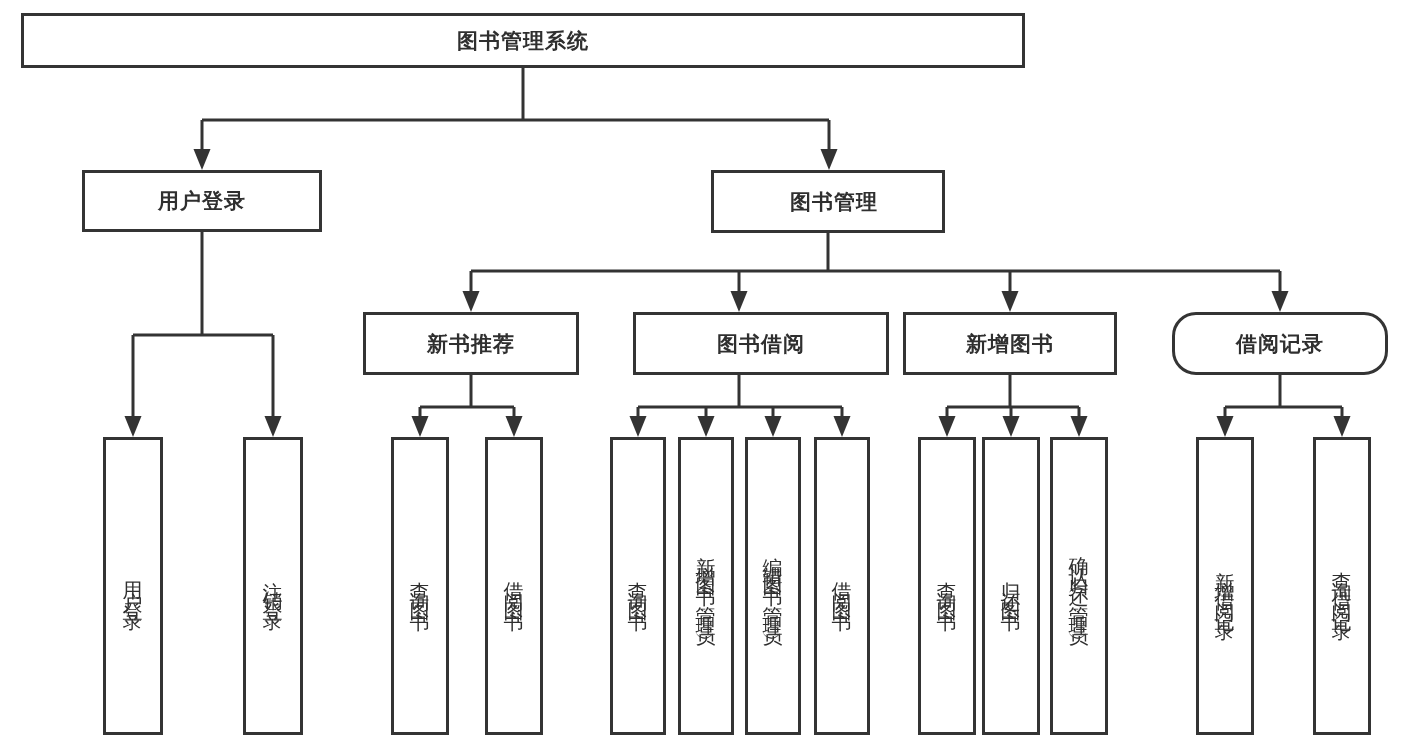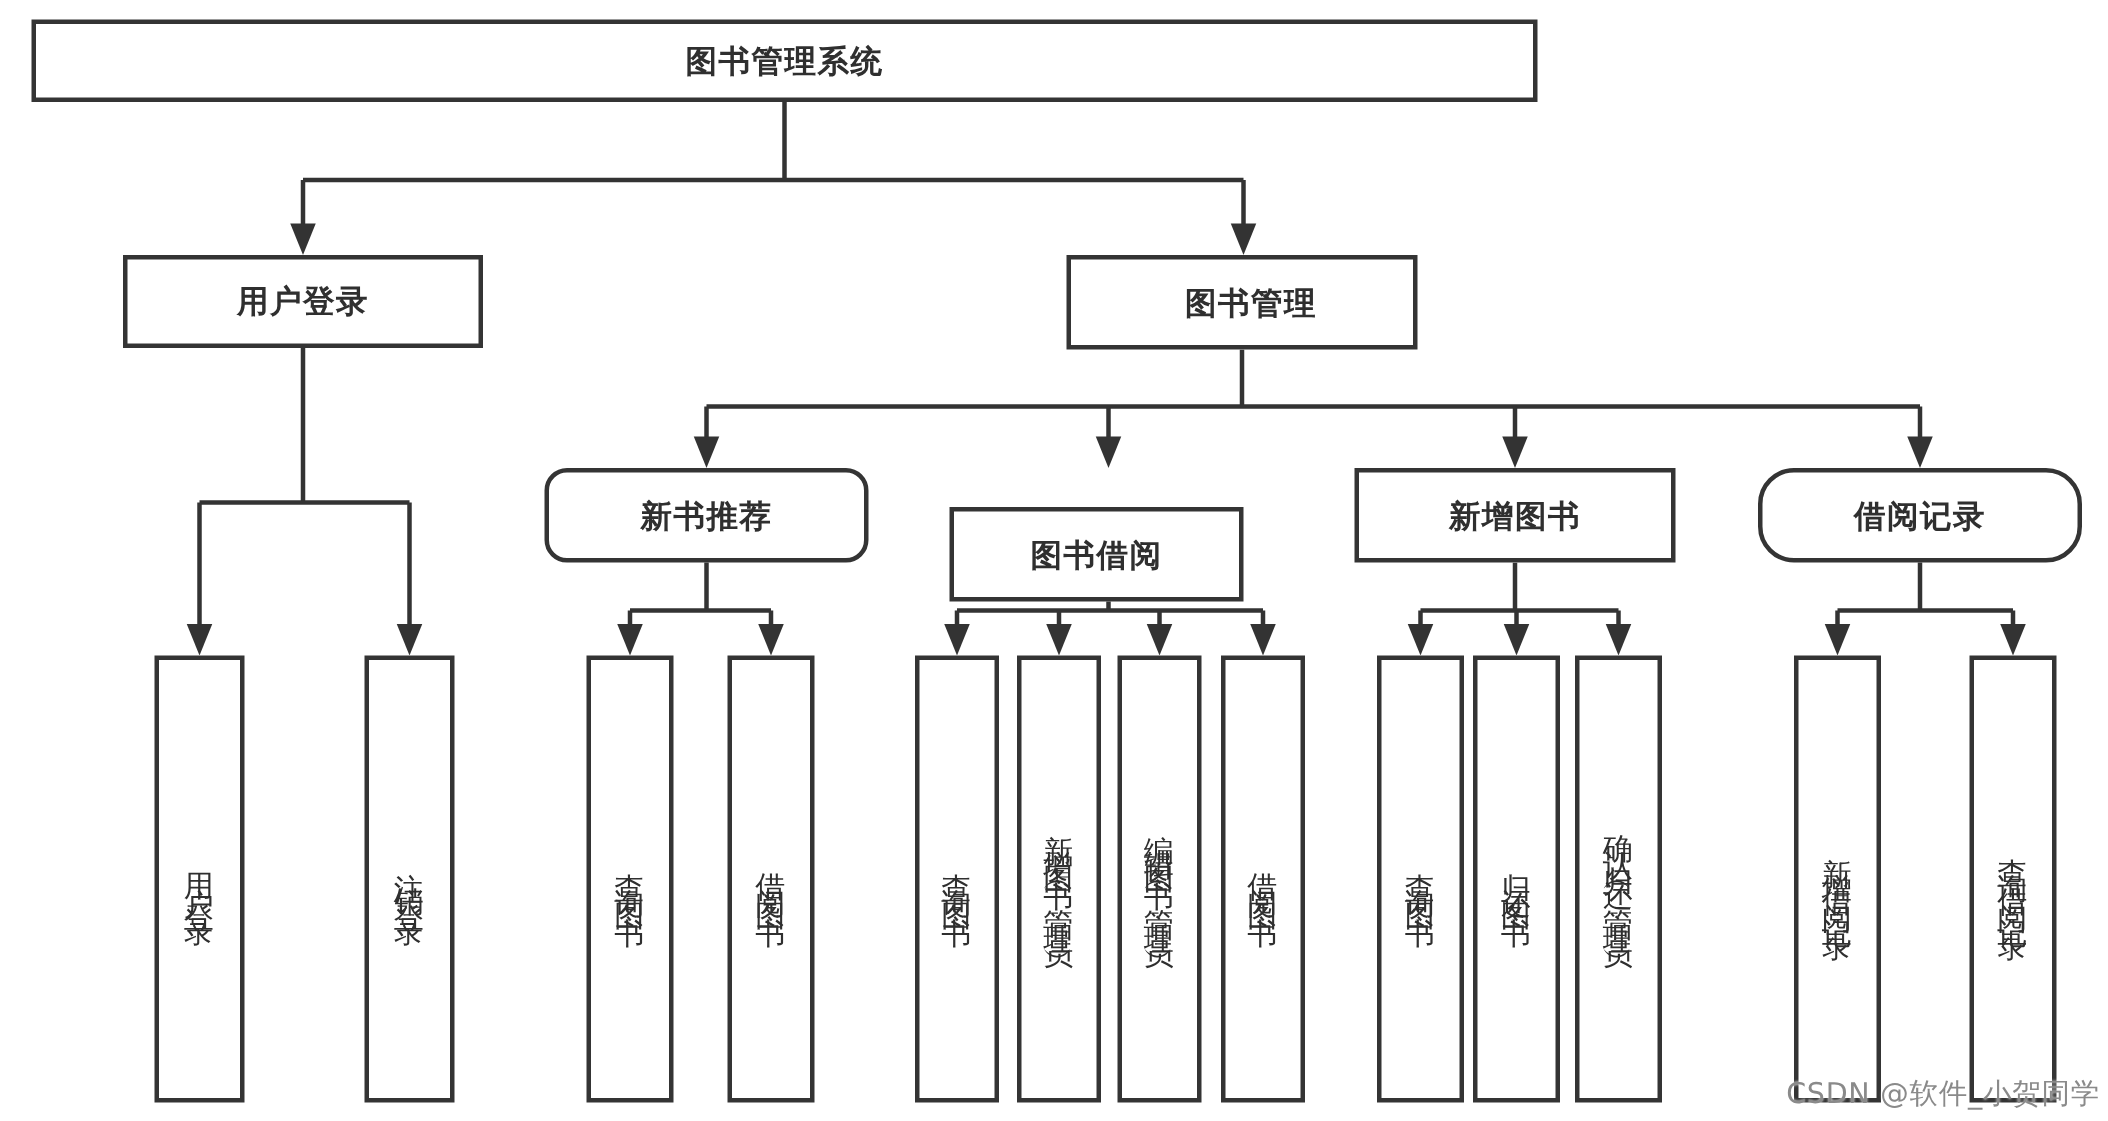--- a/index.html
+++ b/index.html
@@ -127,24 +127,24 @@
     <span>图书管理系统</span>
   </div>
 
   <div class="node h" style="left:82px; top:170px; width:240px; height:62px;">
     <span>用户登录</span>
   </div>
   <div class="node h" style="left:711px; top:170px; width:234px; height:63px;padding-left:12px;">
     <span>图书管理</span>
   </div>
 
-  <div class="node h" style="left:363px; top:312px; width:216px; height:63px;border-radius:15px;">
+  <div class="node h" style="left:363px; top:312px; width:216px; height:63px;">
     <span>新书推荐</span>
   </div>
-  <div class="node h" style="left:633px; top:312px; width:196px; height:63px;margin-top:26px;">
+  <div class="node h" style="left:633px; top:312px; width:256px; height:63px;">
     <span>图书借阅</span>
   </div>
   <div class="node h" style="left:903px; top:312px; width:214px; height:63px;">
     <span>新增图书</span>
   </div>
   <div class="node h" style="left:1172px; top:312px; width:216px; height:63px;border-radius:24px;">
     <span>借阅记录</span>
   </div>
 
   <div class="node v" style="left:103px; top:437px; width:60px; height:298px;">
@@ -184,15 +184,14 @@
     <span class="vtext">确认归还（管理员）</span>
   </div>
 
   <div class="node v" style="left:1196px; top:437px; width:58px; height:298px;">
     <span class="vtext">新增借阅记录</span>
   </div>
   <div class="node v" style="left:1313px; top:437px; width:58px; height:298px;">
     <span class="vtext">查询借阅记录</span>
   </div>
 
-  <div class="watermark">CSDN @软件_小贺同学</div>
 
 </div>
 
 </body></html>

